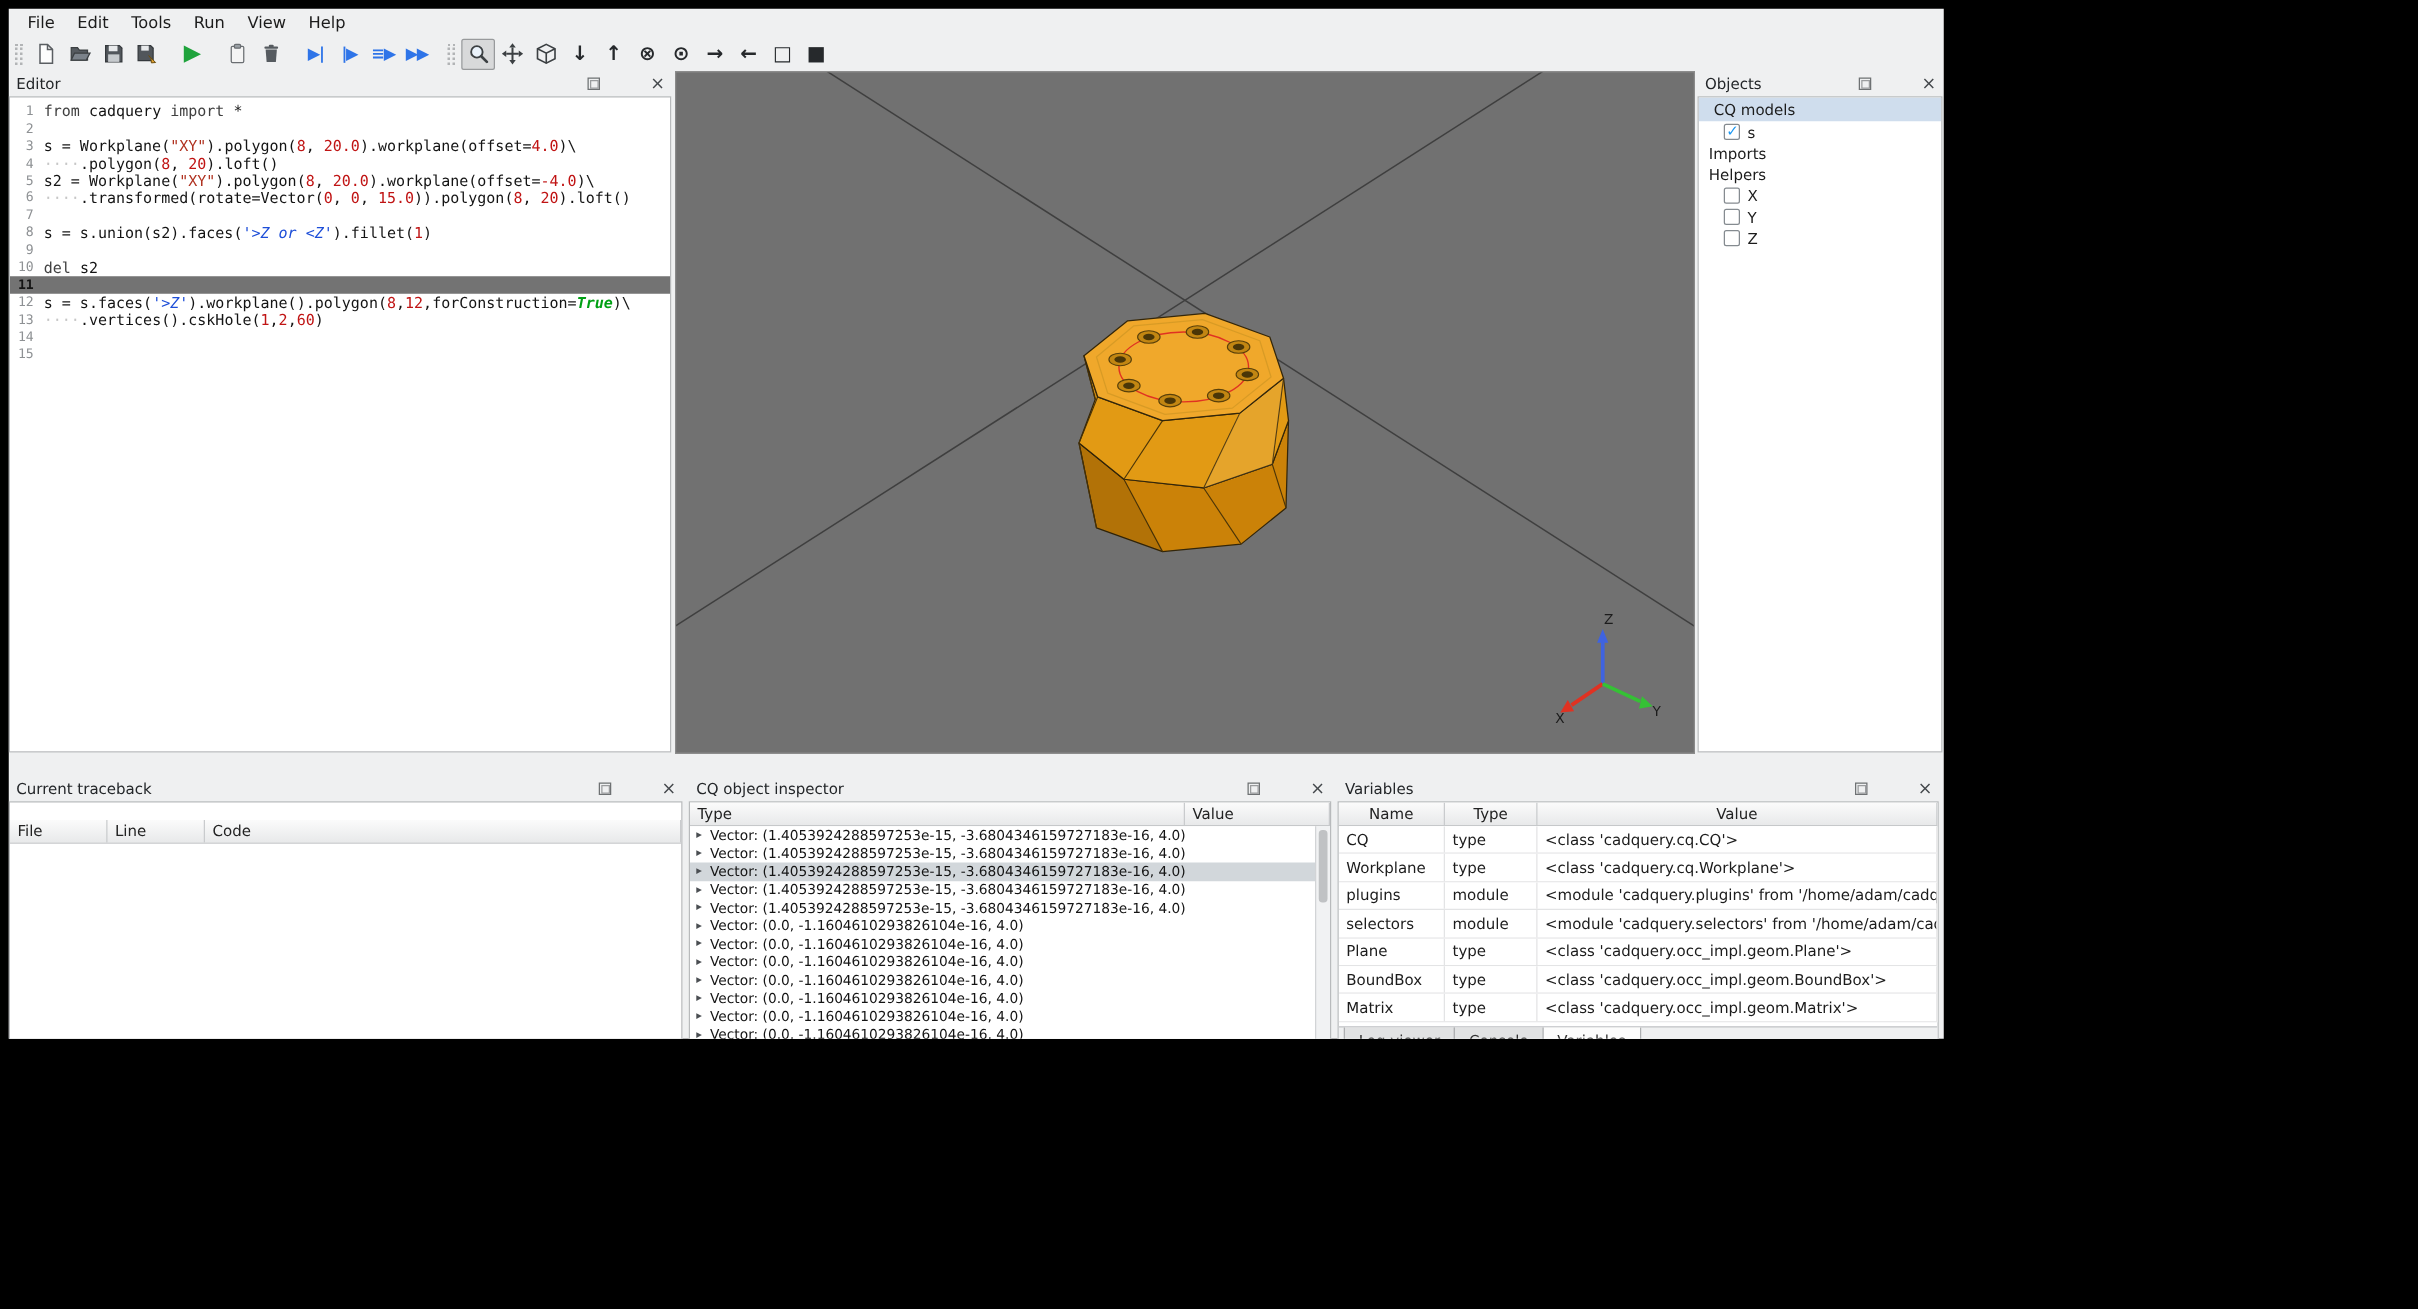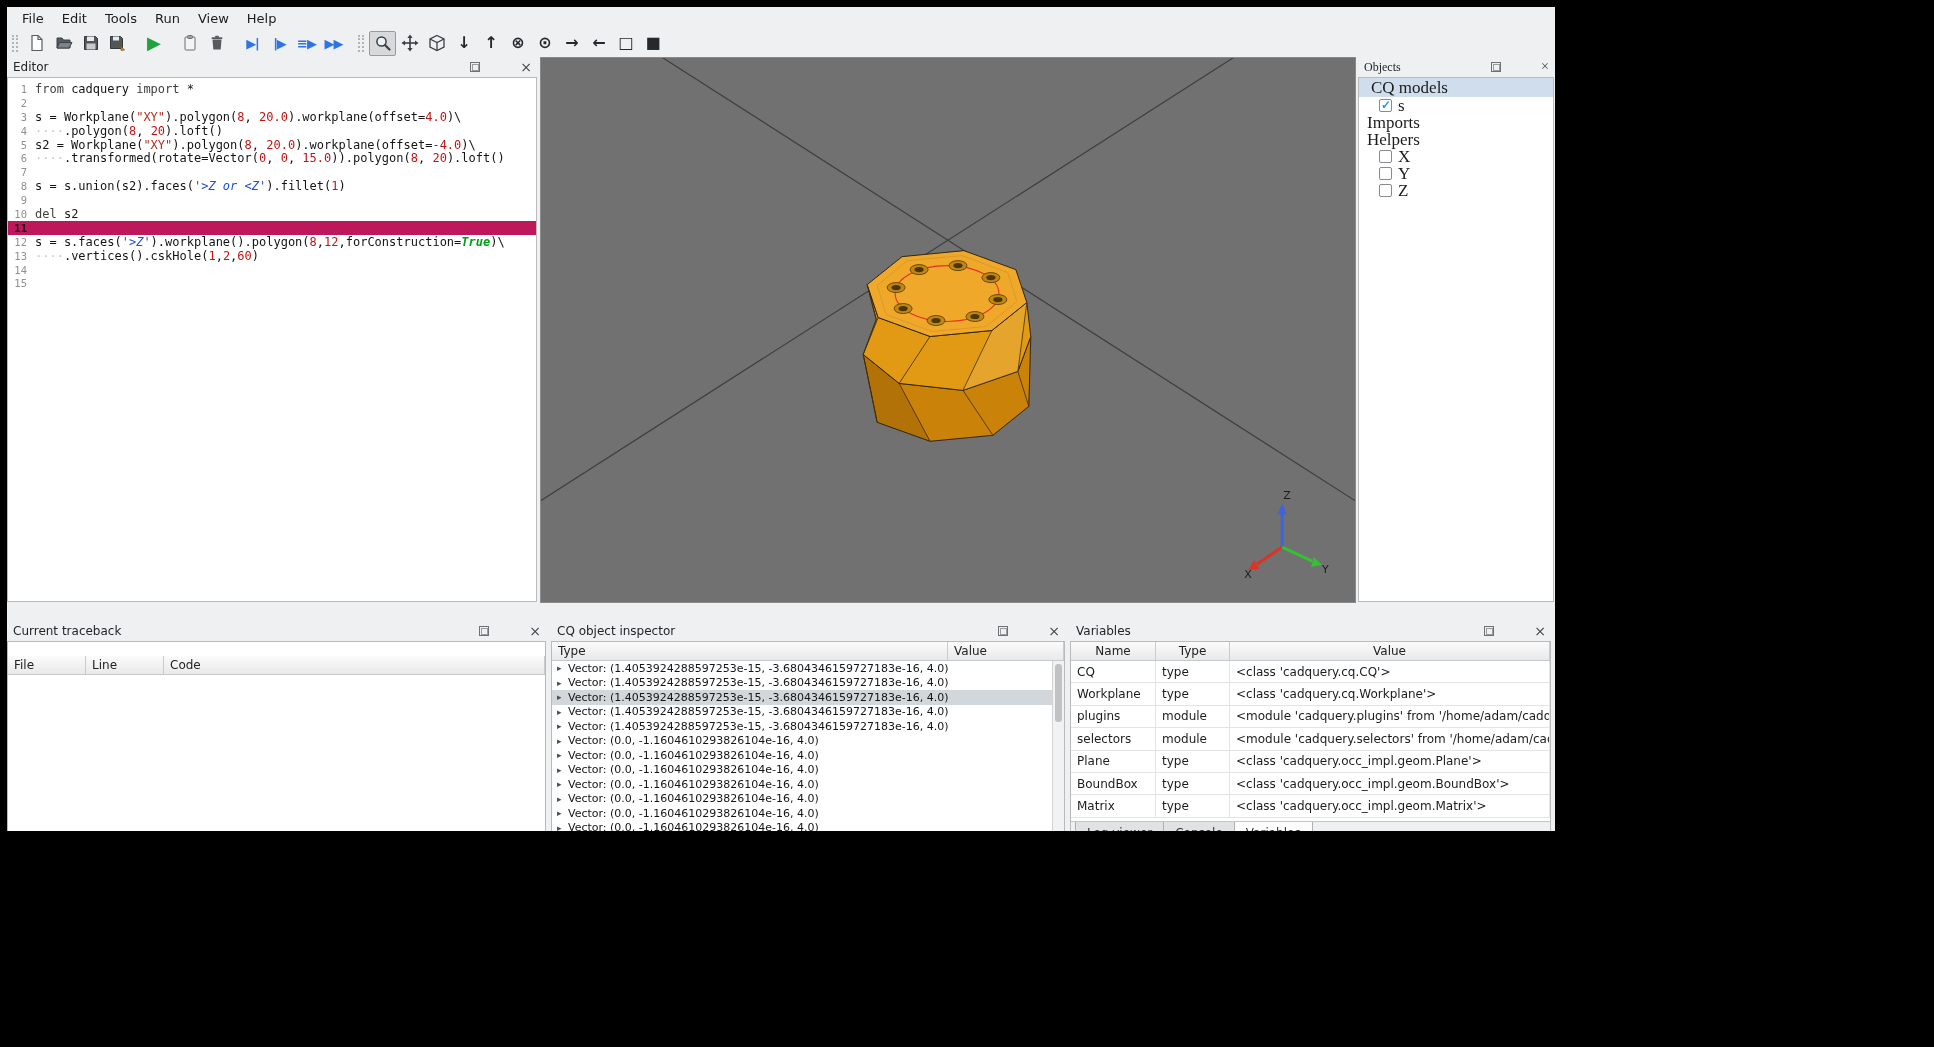--- a/index.html
+++ b/index.html
@@ -21,44 +21,44 @@
   .dock{position:absolute;}
   .dock-title{height:20px;display:flex;align-items:center;font-size:12px;padding:0 4px 0 6px;color:#232629;gap:33px;}
   .dock-title .sp{flex:1;}
   .float-btn{width:10px;height:10px;border:1px solid #6e7173;margin-right:7px;position:relative;}
   .float-btn:after{content:"";position:absolute;left:1px;top:1px;width:5px;height:5px;border:1px solid #9a9c9e;}
   .close-btn{font-size:14px;color:#44484c;line-height:1;margin-right:2px;}
   .dock-body{position:absolute;left:0;top:20px;right:1px;bottom:1px;background:#fff;border:1px solid #b8babc;overflow:hidden;}
 
   .main{position:absolute;left:0;top:50px;width:1548px;height:546px;}
   .editor-dock{left:0;top:0;width:531px;height:546px;}
-  .objects-dock{left:1351px;top:0;width:197px;height:546px;font-family:Liberation Serif, serif;}
+  .objects-dock{left:1351px;top:0;width:197px;height:546px;}
 
   
   .editor-body{font-family:"DejaVu Sans Mono","Liberation Mono",monospace;font-size:12px;padding-top:4px;}
   .line{display:flex;height:13.9px;align-items:center;white-space:pre;}
   .line .ln{width:27px;text-align:right;padding-right:8px;color:#8e9194;font-size:10.5px;flex:none;}
-  .line.current{background:#be185d;}
+  .line.current{background:#737373;}
   .line.current .ln{color:#141414;font-weight:bold;}
   .sg-kw{color:#404040;}
   .sg-num{color:#c01414;}
   .sg-str{color:#1d4ed8;font-style:italic;}
   .sg-str2{color:#b03220;}
   .sg-bool{color:#00a014;font-weight:bold;font-style:italic;}
   .sg-ws{color:#c6c6c6;}
   .sg-pl{color:#141414;}
 
   
   .viewport{position:absolute;left:533px;top:0;width:816px;height:546px;background:#717171;border:1px solid #8a8a8a;}
   .scene{position:absolute;left:0;top:0;width:100%;height:100%;}
   .grid{stroke:#3f3f3f;stroke-width:1.2;}
   .axl{fill:#1c1c1c;font-size:11px;font-family:"DejaVu Sans",sans-serif;}
 
   
-  .objects-body{font-size:17px;}
+  .objects-body{font-size:12px;}
   .obj-group{height:19px;background:#cfdded;display:flex;align-items:center;padding-left:12px;color:#1c1c1c;}
   .obj-item{height:17px;display:flex;align-items:center;}
   .cb{width:13px;height:13px;border:1px solid #858b90;border-radius:2px;background:#fff;margin-right:6px;flex:none;position:relative;}
   .cb.checked:after{content:"✓";position:absolute;left:1px;top:-2px;color:#1d99f3;font-size:12px;font-weight:bold;}
 
   
   .bottom{position:absolute;left:0;top:598px;width:1548px;height:226px;margin-top:16px;}
   .tb-dock{left:0;top:0;width:540px;height:226px;}
   .insp-dock{left:544px;top:0;width:515px;height:226px;}
   .vars-dock{left:1063px;top:0;width:482px;height:226px;}

